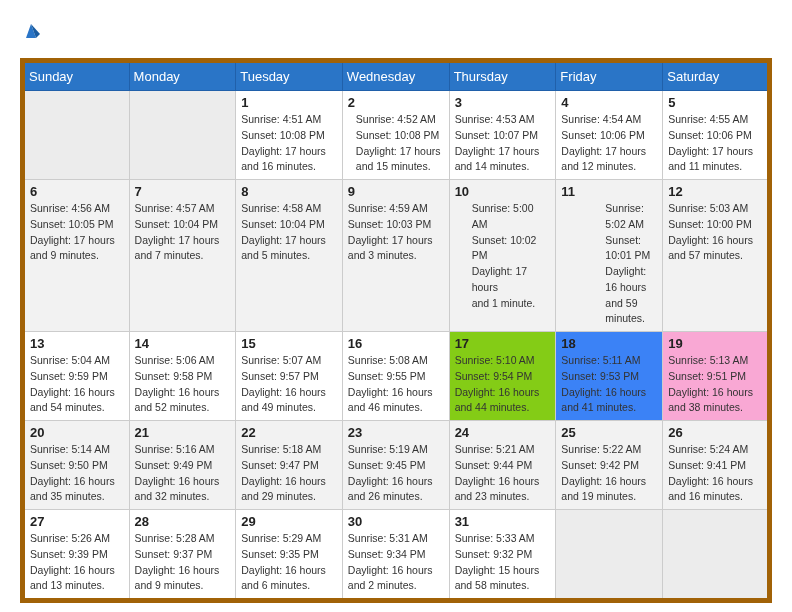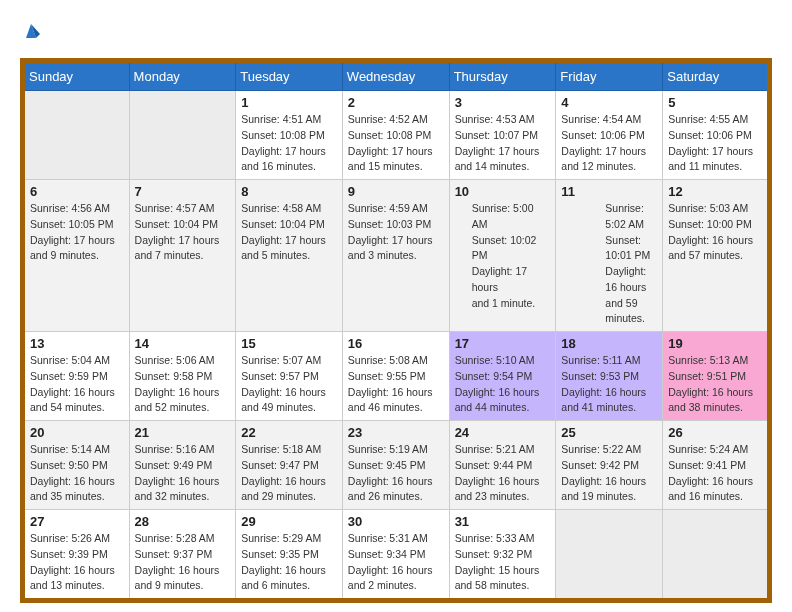--- a/index.html
+++ b/index.html
@@ -132,21 +132,21 @@
         <td class="empty"></td>
         <td style="background: rgb(255, 255, 255);">
           <div class="day-number">1</div>
           <div class="day-info" style="white-space: pre-line;">Sunrise: 4:51 AM
 Sunset: 10:08 PM
 Daylight: 17 hours
 and 16 minutes.</div>
         </td>
         <td style="background: rgb(255, 255, 255);">
           <div class="day-number">2</div>
-          <div class="day-info" style="white-space: pre-line;">Sunrise: 4:52 AM
+          <div class="day-info" style="white-space: pre-line; margin-left: 8px;">Sunrise: 4:52 AM
 Sunset: 10:08 PM
 Daylight: 17 hours
 and 15 minutes.</div>
         </td>
         <td style="background: rgb(255, 255, 255);">
           <div class="day-number">3</div>
           <div class="day-info" style="white-space: pre-line;">Sunrise: 4:53 AM
 Sunset: 10:07 PM
 Daylight: 17 hours
 and 14 minutes.</div>
@@ -239,28 +239,28 @@
 Daylight: 16 hours
 and 49 minutes.</div>
         </td>
         <td style="background: rgb(255, 255, 255);">
           <div class="day-number">16</div>
           <div class="day-info" style="white-space: pre-line;">Sunrise: 5:08 AM
 Sunset: 9:55 PM
 Daylight: 16 hours
 and 46 minutes.</div>
         </td>
-        <td style="background: #c4b5fd;">
+        <td style="background: #84cc16;">
           <div class="day-number">17</div>
           <div class="day-info" style="white-space: pre-line;">Sunrise: 5:10 AM
 Sunset: 9:54 PM
 Daylight: 16 hours
 and 44 minutes.</div>
         </td>
-        <td style="background: #c4b5fd;">
+        <td style="background: #3b82f6;">
           <div class="day-number">18</div>
           <div class="day-info" style="white-space: pre-line;">Sunrise: 5:11 AM
 Sunset: 9:53 PM
 Daylight: 16 hours
 and 41 minutes.</div>
         </td>
         <td style="background: #f9a8d4;">
           <div class="day-number">19</div>
           <div class="day-info" style="white-space: pre-line;">Sunrise: 5:13 AM
 Sunset: 9:51 PM

